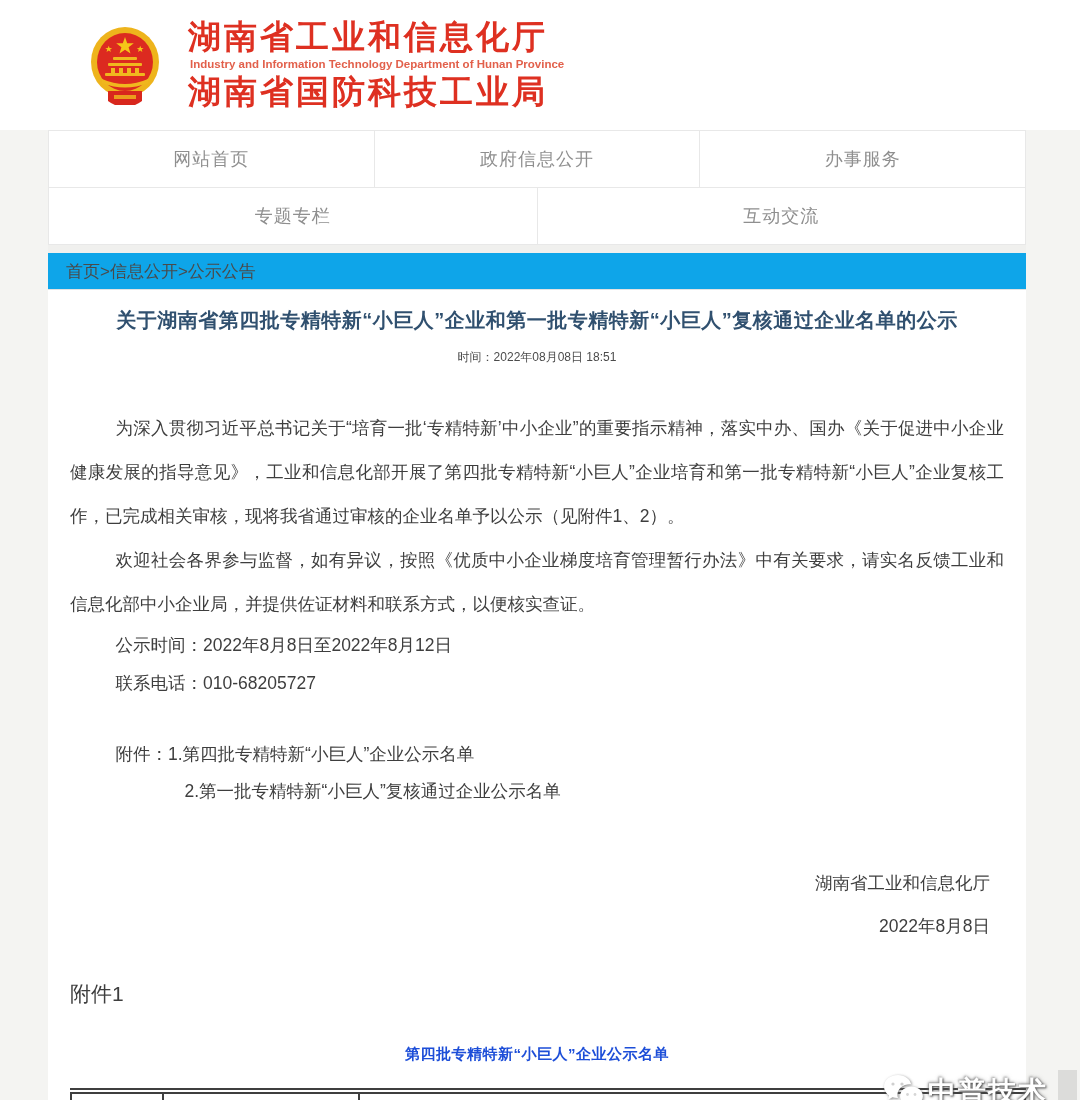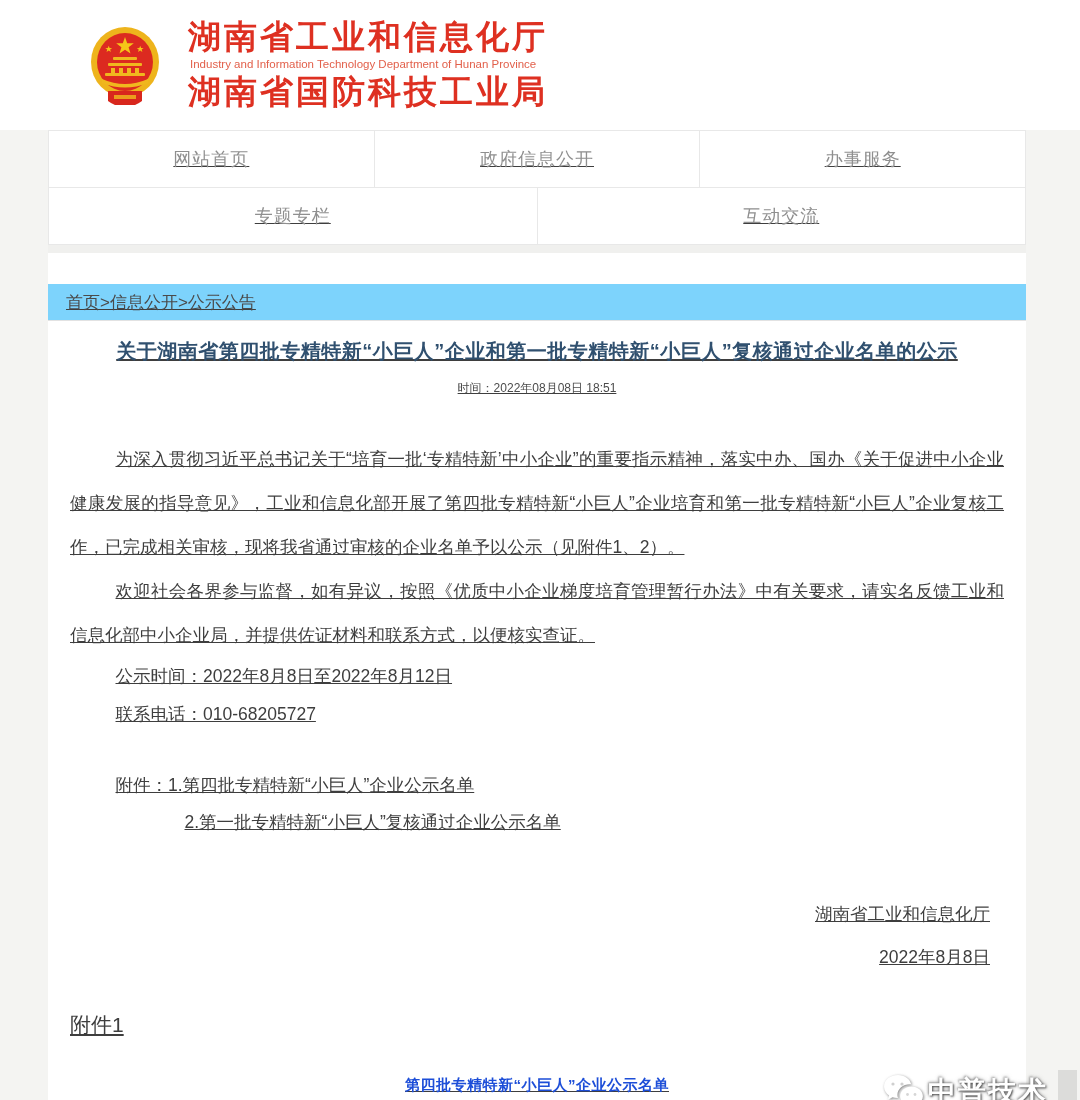--- a/index.html
+++ b/index.html
@@ -19,49 +19,48 @@
     display: flex; align-items: center;
     padding-left: 88px;
   }
   .emblem { width: 74px; height: 80px; flex: 0 0 auto; margin-right: 26px; }
   .org-titles { line-height: 1.12; }
   .org-cn {
     color: #de3021; font-size: 33px; font-weight: bold;
     letter-spacing: 3px; white-space: nowrap;
   }
   .org-en {
-    color: #e2604b; font-size: 11.5px; font-weight: normal;
+    color: #e2604b; font-size: 11.5px; font-weight: bold;
     margin: 2px 0 3px 2px; white-space: nowrap;
   }
 
   
   .main-col {
     position: absolute; left: 48px; top: 130px;
     width: 978px; height: 970px;
     background: #ffffff;
-    text-decoration: underline;
   }
 
   
   .nav-table { width: 100%; border: 1px solid #e8e8e8; border-bottom: none; }
   .nav-row { display: flex; height: 57px; border-bottom: 1px solid #e8e8e8; }
   .nav-cell {
     flex: 1; display: flex; align-items: center; justify-content: center;
     color: #8f8f8f; font-size: 18px; letter-spacing: 1px;
     border-right: 1px solid #e8e8e8; cursor: pointer; background: #fff;
   }
   .nav-cell:last-child { border-right: none; }
 
   .spacer { height: 8px; background: #f0f0ee; }
 
   
   .breadcrumb {
     height: 37px; display: flex; align-items: center;
     padding-left: 18px; font-size: 17px; color: #4a4a4a;
-    border-bottom: 1px solid #e2e2e2; background: #7dd3fc; margin-top: 31px;
+    border-bottom: 1px solid #e2e2e2; background: #0ea5e9;
   }
 
   
   .article { padding: 0 22px; }
   .article-title {
     margin-top: 17px; text-align: center;
     color: #30506f; font-size: 20px; font-weight: bold;
     letter-spacing: .5px; white-space: nowrap;
   }
   .article-meta {

